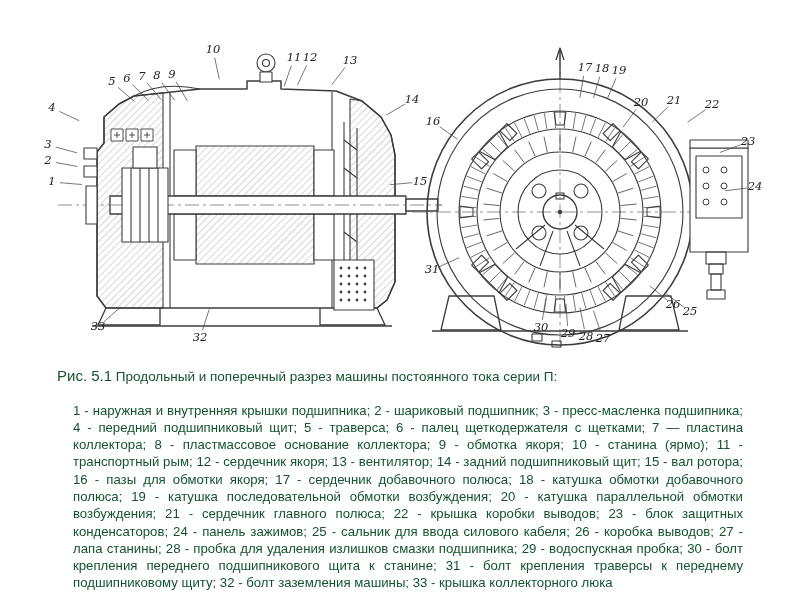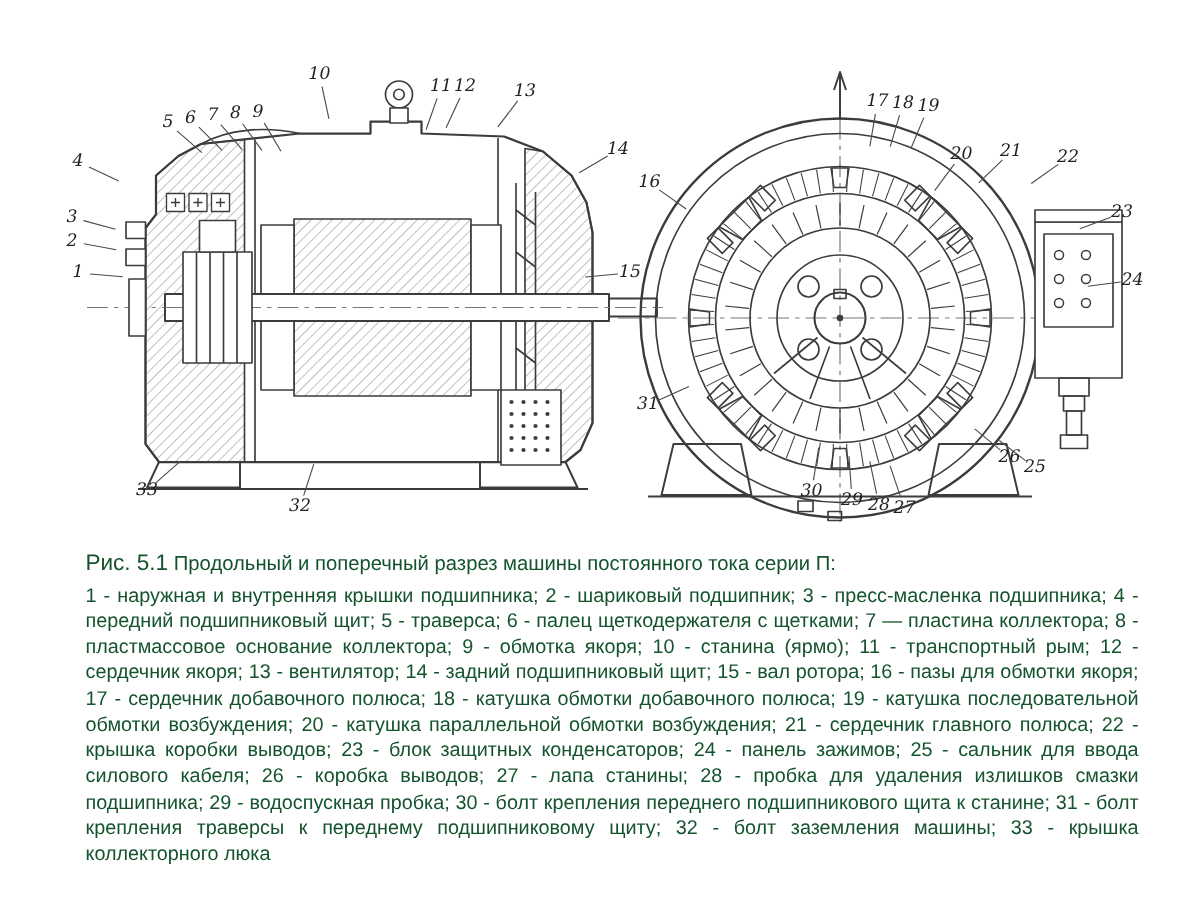--- a/index.html
+++ b/index.html
@@ -9,21 +9,21 @@
     background: #ffffff;
     font-family: "Liberation Sans", "DejaVu Sans", sans-serif;
   }
   .page { position: relative; width: 800px; height: 600px; background: #fff; overflow: hidden; }
   .figure-area { position: absolute; top: 0; left: 0; width: 800px; height: 360px; }
   svg { display: block; }
   .caption { position: absolute; top: 366px; left: 57px; width: 702px; color: #14532d; }
   .caption-line { margin: 0 0 2px 0; font-size: 13.5px; line-height: 1.3; }
   .caption-label { font-size: 15px; }
   .caption-title { font-size: 13.5px; }
-  .parts { margin: 0; font-size: 13.2px; line-height: 1.31; text-align: justify; }
+  .parts { margin: 16px; font-size: 13.2px; line-height: 1.31; text-align: justify; }
   .callout { font-family: "DejaVu Serif", serif; font-style: italic; font-size: 11.5px; fill: #222; }
   .leader { stroke: #4a4a4a; stroke-width: 0.75; }
 </style>
 </head>
 <body>
 
 <div class="page">
   <div class="figure-area">
     <svg viewBox="0 0 800 360" width="800" height="360">
       <defs>

